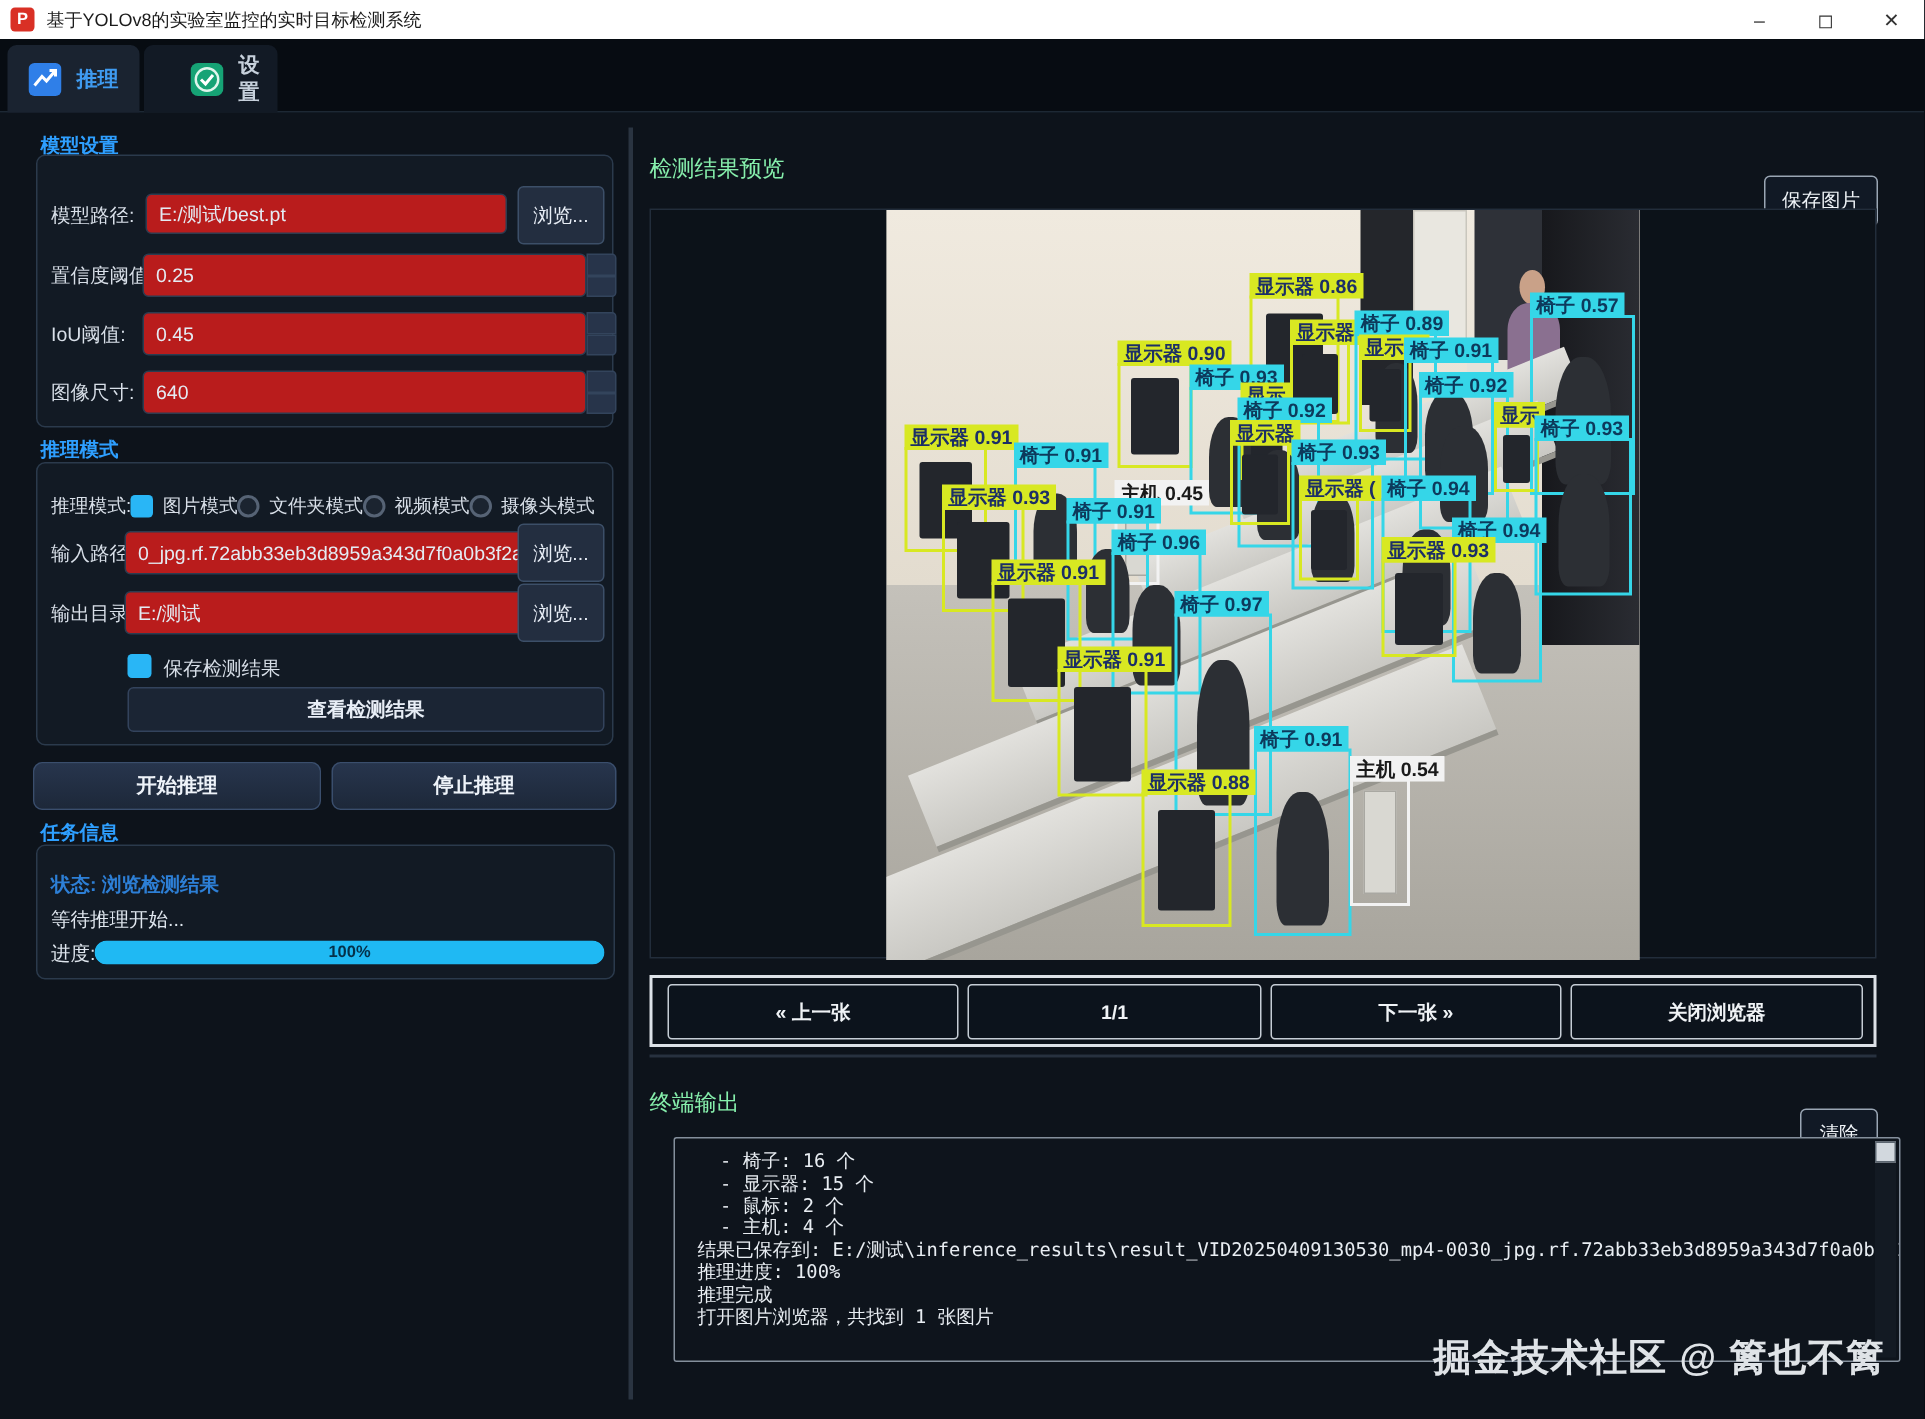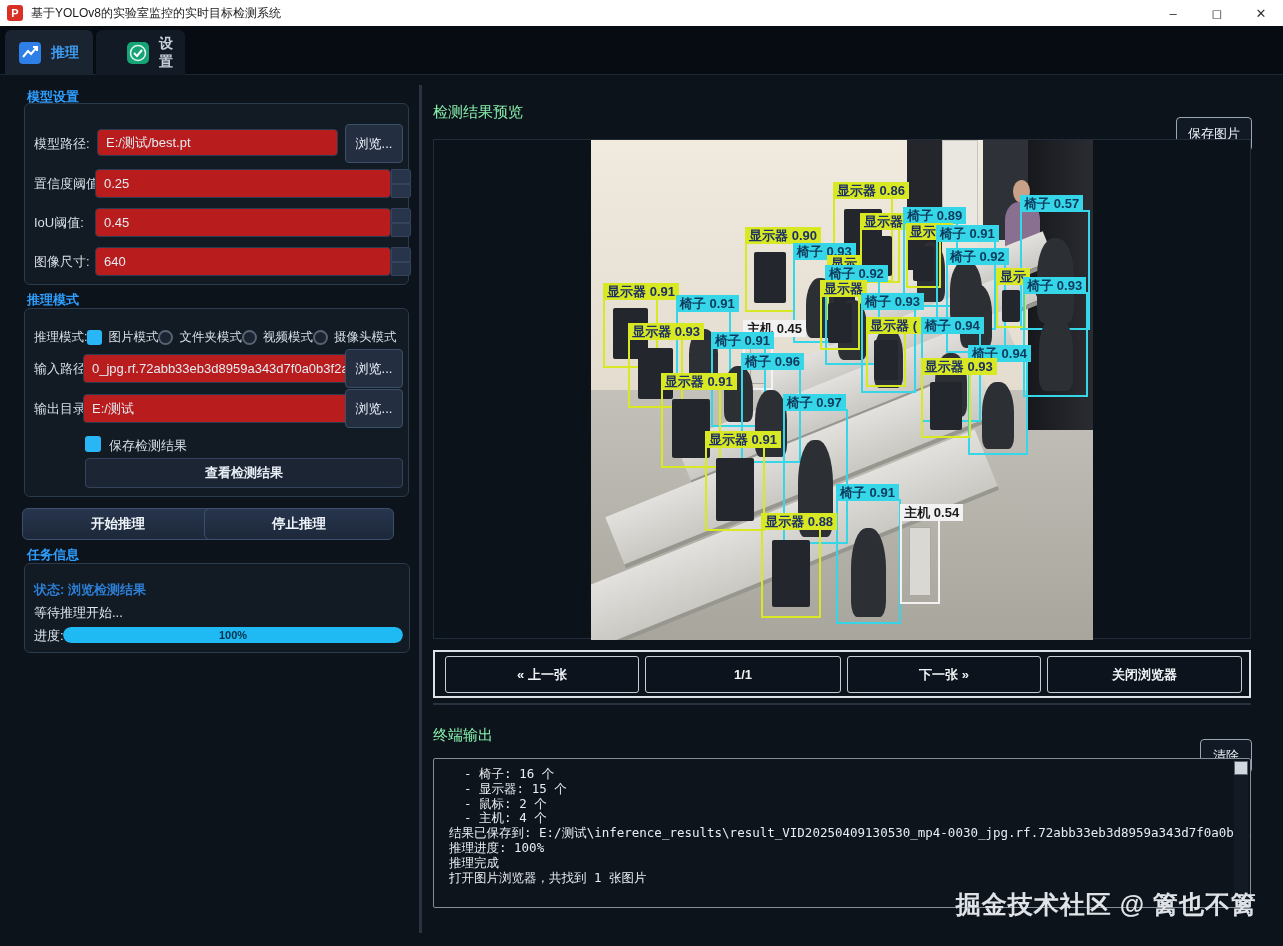--- a/index.html
+++ b/index.html
@@ -74,21 +74,21 @@
   .det.monitor .sil { left:16%; right:16%; top:12%; bottom:10%; background:#23262c; border-radius:2px; }
   .det.chair .sil { left:22%; right:22%; top:22%; bottom:4%; background:#2c2f34; border-radius:45% 45% 18% 18%; }
   .det.host .sil { left:20%; right:20%; top:8%; bottom:8%; background:#d9d8d2; border:1px solid #a9a8a2; }
 
   
   .navbar { position:absolute; left:433px; top:650px; width:818px; height:48px; border:2px solid #dde2e8; }
   .nav-btn { position:absolute; top:4px; height:37px; background:#0c131c; border:1px solid #c6cdd5; border-radius:3px; color:#f0f3f6; font-size:13px; font-weight:bold; display:flex; align-items:center; justify-content:center; }
   .hdivider { position:absolute; left:433px; top:703px; width:818px; height:2px; background:#27313f; }
 
   
-  .terminal { position:absolute; left:433px; top:758px; width:818px; height:150px; background:#0e141c; border:1px solid #848f9c; border-radius:2px; padding:8px 26px 8px 15px; overflow:hidden; }
+  .terminal { position:absolute; left:449px; top:758px; width:818px; height:150px; background:#0e141c; border:1px solid #848f9c; border-radius:2px; padding:8px 26px 8px 15px; overflow:hidden; }
   .tline { font-family:"DejaVu Sans Mono", monospace; font-size:12.5px; line-height:14.8px; color:#e8edf2; white-space:pre; }
   .tscroll { position:absolute; right:2px; top:2px; width:14px; height:144px; background:#131a23; }
   .tthumb { position:absolute; right:0; top:0; width:14px; height:14px; background:#d2d8de; border:1px solid #5c6670; }
 
   .watermark { position:absolute; right:26px; top:888px; font-size:25px; font-weight:bold; letter-spacing:1px; color:#dfe3e7; z-index:60; }
 </style>
 </head>
 <body>
 
 <div class="app">
@@ -180,21 +180,21 @@
     <div class="input" style="left:58px;top:85px;width:281px;height:29px;">E:/测试</div>
     <div class="browse-btn" style="left:320px;top:80px;width:58px;height:39px;">浏览...</div>
 
     <div class="checkbox" style="left:60px;top:127px;"></div>
     <div class="flabel" style="left:84px;top:128px;">保存检测结果</div>
 
     <div class="wide-btn" style="left:60px;top:149px;width:318px;height:30px;">查看检测结果</div>
   </div>
 
   <div class="big-btn" style="left:22px;top:508px;width:192px;height:32px;">开始推理</div>
-  <div class="big-btn" style="left:204px;top:508px;width:190px;height:32px;">停止推理</div>
+  <div class="big-btn" style="left:221px;top:508px;width:190px;height:32px;">停止推理</div>
 
   <div class="heading" style="left:27px;top:546px;">任务信息</div>
   <div class="groupbox" style="left:24px;top:563px;width:386px;height:90px;">
     <div class="status-blue" style="left:9px;top:17px;">状态: 浏览检测结果</div>
     <div class="status-plain" style="left:9px;top:40px;">等待推理开始...</div>
     <div class="status-plain" style="left:9px;top:63px;">进度:</div>
     <div class="progress-track" style="left:38px;top:63px;width:340px;height:16px;">
       <div class="progress-fill" style="width: 100%;">100%</div>
     </div>
   </div>

